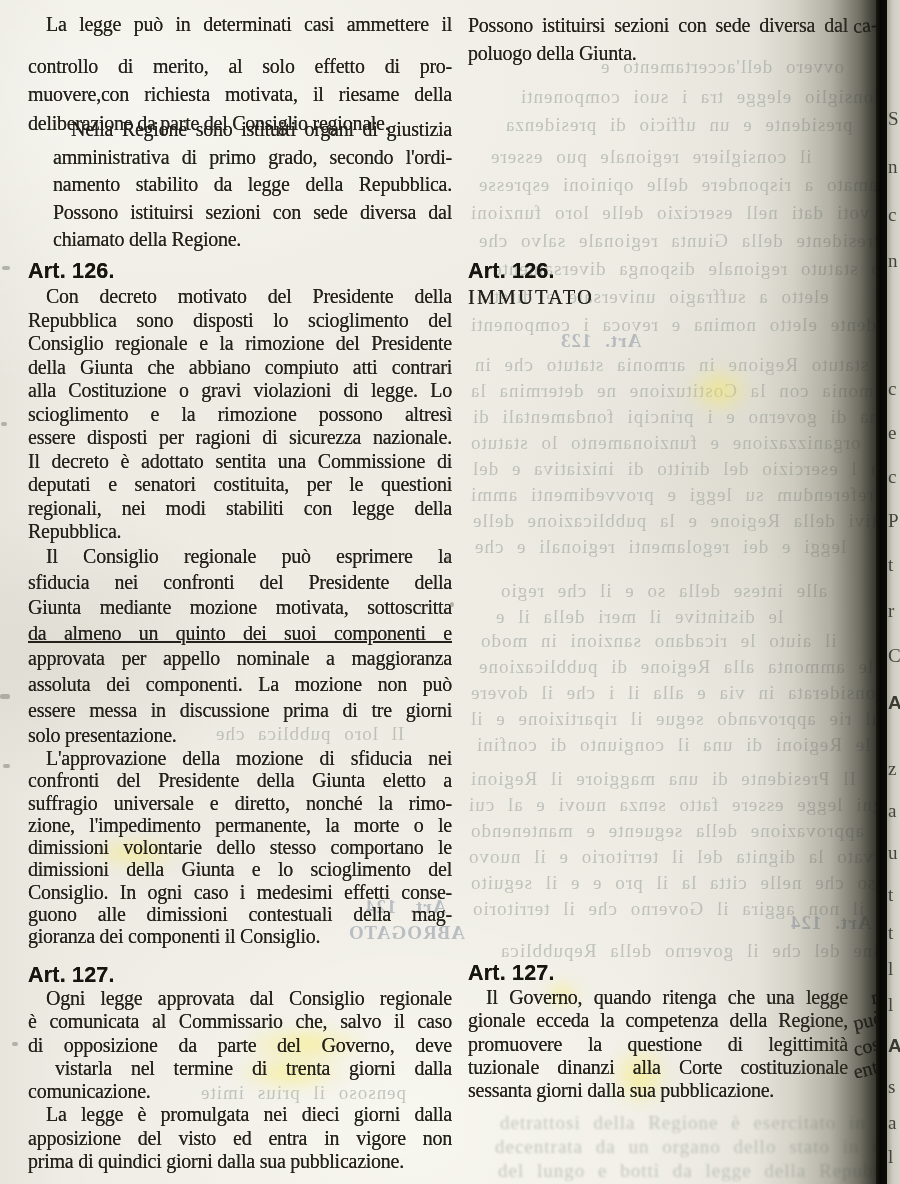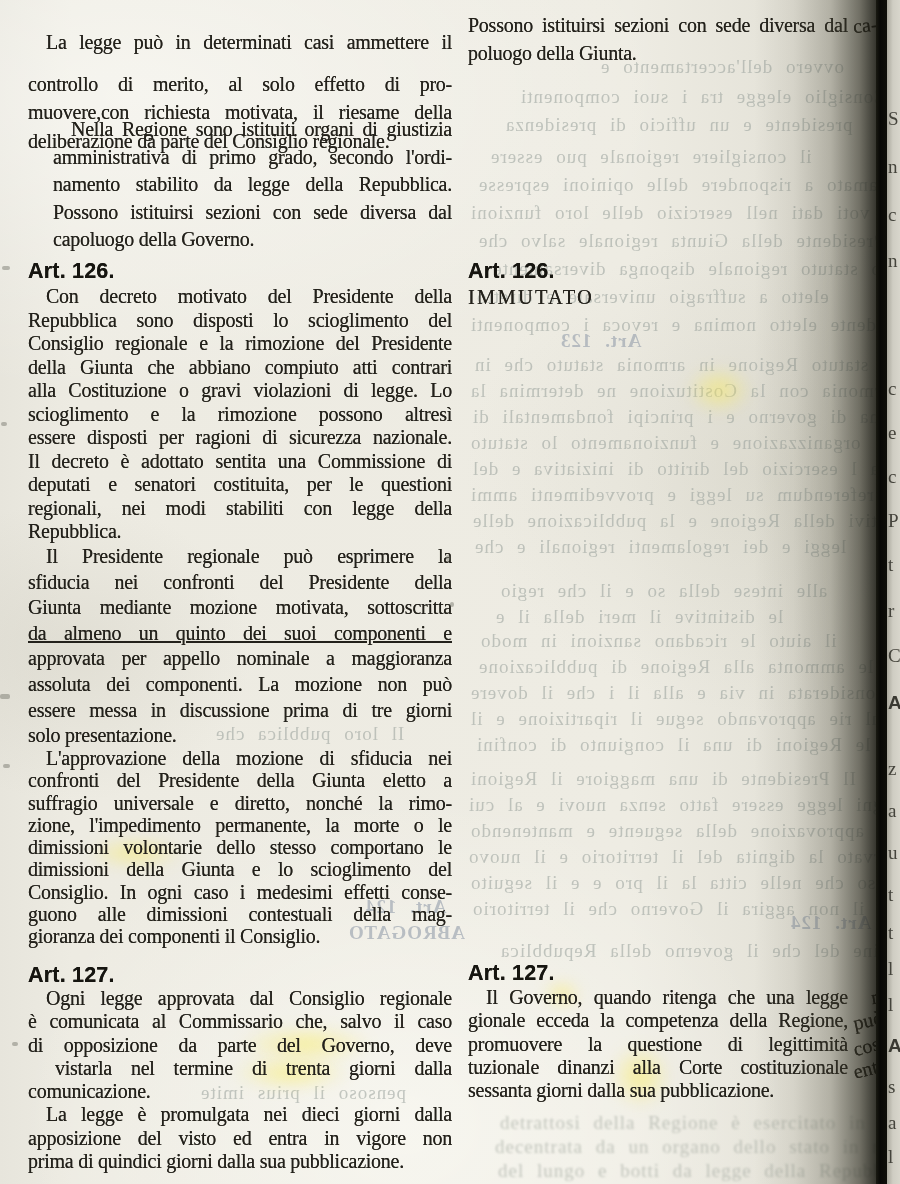--- a/index.html
+++ b/index.html
@@ -62,49 +62,49 @@
     position:absolute;left:1px;font-size:19px;color:#45443c;
     font-family:"Liberation Serif",serif;filter:blur(.3px);
   }
   .facing span.b{font-family:"Liberation Sans",sans-serif;font-weight:bold;color:#3a3932;}
 </style>
 </head>
 <body>
 
 <div class="page">
   <div class="col col-left" id="col-left">
-      <div class="block" style="top: 28px;">
+      <div class="block" style="top: 10px;">
         <div class="line" style="height: 28.5px; line-height: 28.5px; text-indent: 18px;">La legge può in determinati casi ammettere il</div>
         <div class="line" style="height: 28.5px; line-height: 28.5px; margin-top: 13px;">controllo di merito, al solo effetto di pro-</div>
         <div class="line" style="height: 28.5px; line-height: 28.5px;">muovere,con richiesta motivata, il riesame della</div>
         <div class="line plain" style="height: 28.5px; line-height: 28.5px;">deliberazione da parte del Consiglio regionale.</div>
       </div>
       <div class="block" style="top: 116px; margin-left: 25px;">
         <div class="line" style="height: 27.6px; line-height: 27.6px; text-indent: 18px;">Nella Regione sono istituiti organi di giustizia</div>
         <div class="line" style="height: 27.6px; line-height: 27.6px;">amministrativa di primo grado, secondo l'ordi-</div>
         <div class="line" style="height: 27.6px; line-height: 27.6px;">namento stabilito da legge della Repubblica.</div>
         <div class="line" style="height: 27.6px; line-height: 27.6px;">Possono istituirsi sezioni con sede diversa dal</div>
-        <div class="line plain" style="height: 27.6px; line-height: 27.6px;">capoluogo della Governo.</div>
+        <div class="line plain" style="height: 27.6px; line-height: 27.6px;">chiamato della Regione.</div>
       </div>
       <div class="block heading" style="top: 259px;">Art. 126.</div>
       <div class="block" style="top: 285px;">
         <div class="line" style="height: 23.5px; line-height: 23.5px; text-indent: 18px;">Con decreto motivato del Presidente della</div>
         <div class="line" style="height: 23.5px; line-height: 23.5px;">Repubblica sono disposti lo scioglimento del</div>
         <div class="line" style="height: 23.5px; line-height: 23.5px;">Consiglio regionale e la rimozione del Presidente</div>
         <div class="line" style="height: 23.5px; line-height: 23.5px;">della Giunta che abbiano compiuto atti contrari</div>
         <div class="line" style="height: 23.5px; line-height: 23.5px;">alla Costituzione o gravi violazioni di legge. Lo</div>
         <div class="line" style="height: 23.5px; line-height: 23.5px;">scioglimento e la rimozione possono altresì</div>
         <div class="line" style="height: 23.5px; line-height: 23.5px;">essere disposti per ragioni di sicurezza nazionale.</div>
         <div class="line" style="height: 23.5px; line-height: 23.5px;">Il decreto è adottato sentita una Commissione di</div>
         <div class="line" style="height: 23.5px; line-height: 23.5px;">deputati e senatori costituita, per le questioni</div>
         <div class="line" style="height: 23.5px; line-height: 23.5px;">regionali, nei modi stabiliti con legge della</div>
         <div class="line plain" style="height: 23.5px; line-height: 23.5px;">Repubblica.</div>
       </div>
       <div class="block" style="top: 544px;">
-        <div class="line" style="height: 25.6px; line-height: 25.6px; text-indent: 18px;">Il Presidente regionale può esprimere la</div>
+        <div class="line" style="height: 25.6px; line-height: 25.6px; text-indent: 18px;">Il Consiglio regionale può esprimere la</div>
         <div class="line" style="height: 25.6px; line-height: 25.6px;">sfiducia nei confronti del Presidente della</div>
         <div class="line" style="height: 25.6px; line-height: 25.6px;">Giunta mediante mozione motivata, sottoscritta</div>
         <div class="line" style="height: 25.6px; line-height: 25.6px; text-decoration: underline;">da almeno un quinto dei suoi componenti e</div>
         <div class="line" style="height: 25.6px; line-height: 25.6px;">approvata per appello nominale a maggioranza</div>
         <div class="line" style="height: 25.6px; line-height: 25.6px;">assoluta dei componenti. La mozione non può</div>
         <div class="line" style="height: 25.6px; line-height: 25.6px;">essere messa in discussione prima di tre giorni</div>
         <div class="line plain" style="height: 25.6px; line-height: 25.6px;">solo presentazione.</div>
       </div>
       <div class="block" style="top: 747px;">
         <div class="line" style="height: 22.3px; line-height: 22.3px; text-indent: 18px;">L'approvazione della mozione di sfiducia nei</div>

